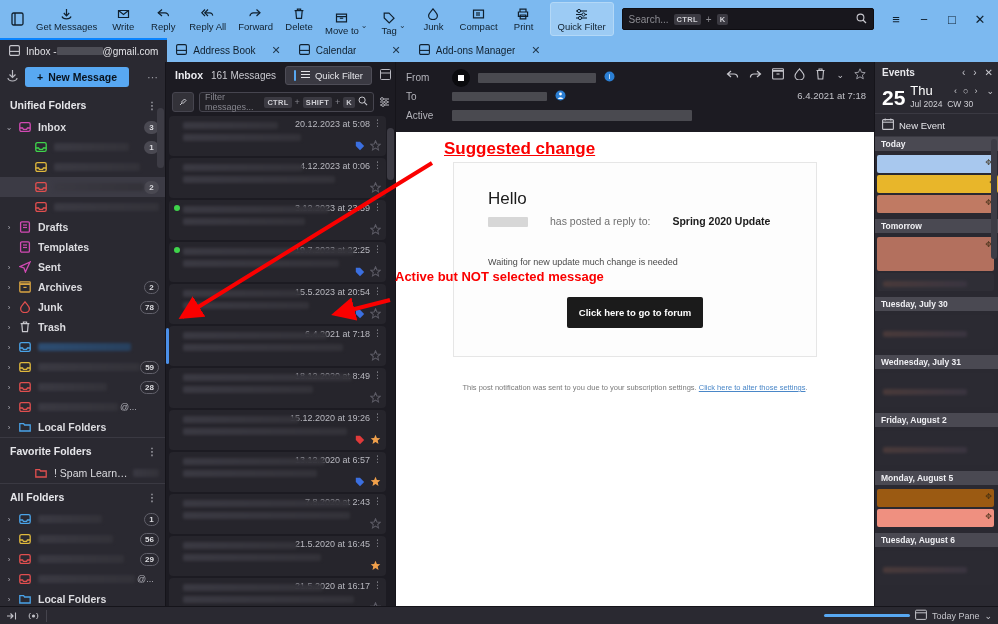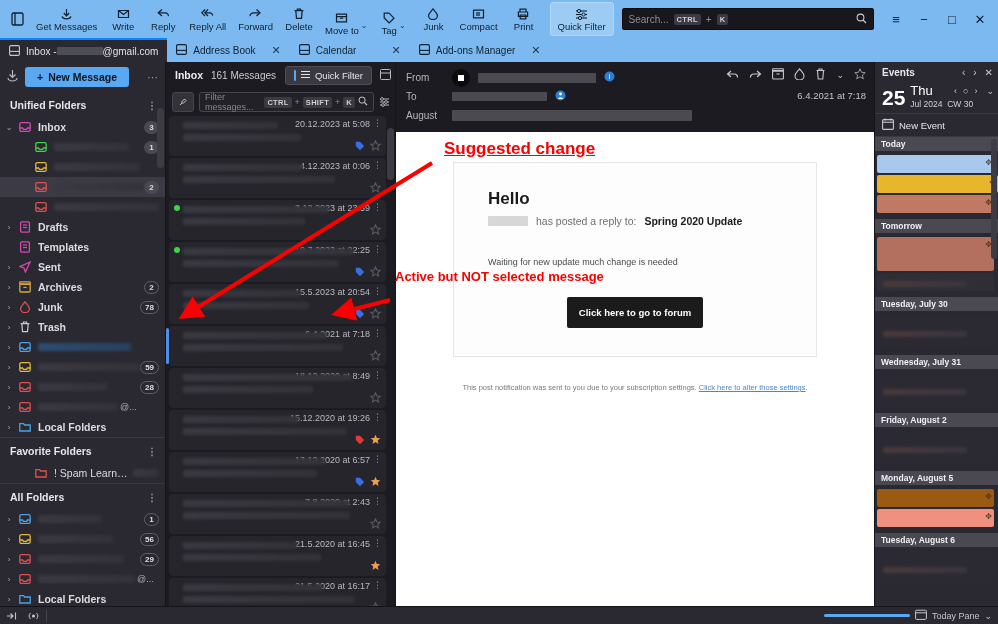--- a/index.html
+++ b/index.html
@@ -133,22 +133,22 @@
   .rd-lbl { width: 38px; color: #b4b4bb; flex: 0 0 38px; }
   .avatar { width: 18px; height: 18px; border-radius: 50%; background: #0b0b0e; display: flex; align-items: center; justify-content: center; }
   .avatar i { width: 6px; height: 6px; background: #fff; display: block; }
   .rd-actions { position: absolute; right: 8px; top: 6px; display: flex; align-items: center; gap: 10px; color: #c6c6cc; font-size: 11px; }
   .rd-date { position: absolute; right: 8px; top: 28px; font-size: 9.5px; color: #c2c2c8; }
   .rd-body { flex: 1; background: #fff; overflow: hidden; position: relative; }
   .mailcard {
     margin: 30px auto 0; width: 364px; background: #fdfdfd; border: 1px solid #e6e6e6;
     padding: 26px 34px 28px; text-align: left;
   }
-  .hello { font-size: 17px; color: #1b1b1b; font-weight: bold; }
-  .postline { margin-top: 6px; font-size: 10.5px; color: #6e6e6e; display: flex; align-items: center; gap: 8px; }
+  .hello { font-size: 17px; color: #1b1b1b; font-weight: normal; }
+  .postline { margin-top: 6px; font-size: 10.5px; color: #6e6e6e; display: flex; align-items: flex-end; gap: 22px; }
   .postline b { color: #1b1b1b; }
   .redact-light { display: inline-block; background: #d7d7d7; border-radius: 1px; height: 10px; width: 40px; }
   .waitline { margin-top: 30px; font-size: 9px; color: #4a4a4a; }
   .cta {
     margin: 30px auto 0; display: block; width: 136px; background: #1b1b1b; color: #fff;
     font-size: 9.5px; font-weight: bold; text-align: center; padding: 10px 0; border-radius: 2px;
   }
   .footnote { text-align: center; font-size: 7.5px; color: #7a7a7a; margin-top: 26px; }
   .footnote a { color: #4a87c8; margin-top: 30px; }
 
@@ -852,21 +852,21 @@
           <span class="redact" style="width:95px;height:9px"></span>
           <span>
             <svg width="11" height="11" viewBox="0 0 11 11">
                 <circle cx="5.5" cy="5.5" r="5" fill="#2b7fd4"></circle>
                 <circle cx="5.5" cy="4" r="1.4" fill="#fff"></circle>
                 <path d="M2.8 9 a2.9 2.6 0 0 1 5.4 0" fill="#fff"></path>
               </svg>
           </span>
         </div>
         <div class="rd-line">
-          <span class="rd-lbl">August</span>
+          <span class="rd-lbl">Active</span>
           <span class="redact" style="width:240px;height:11px"></span>
         </div>
         <div class="rd-actions">
           <span><svg width="13" height="11" viewBox="0 0 13 11">
                 <path d="M5 2 L1.5 5 L5 8 M1.5 5 L8 5 a3.5 3 0 0 1 3.5 3.5" fill="none" stroke="#c6c6cc" stroke-width="1.2"></path>
               </svg></span>
           <span><svg width="13" height="11" viewBox="0 0 13 11">
                 <path d="M8 2 L11.5 5 L8 8 M11.5 5 L5 5 a3.5 3 0 0 0 -3.5 3.5" fill="none" stroke="#c6c6cc" stroke-width="1.2"></path>
               </svg></span>
           <span><svg width="12" height="12" viewBox="0 0 12 12">

